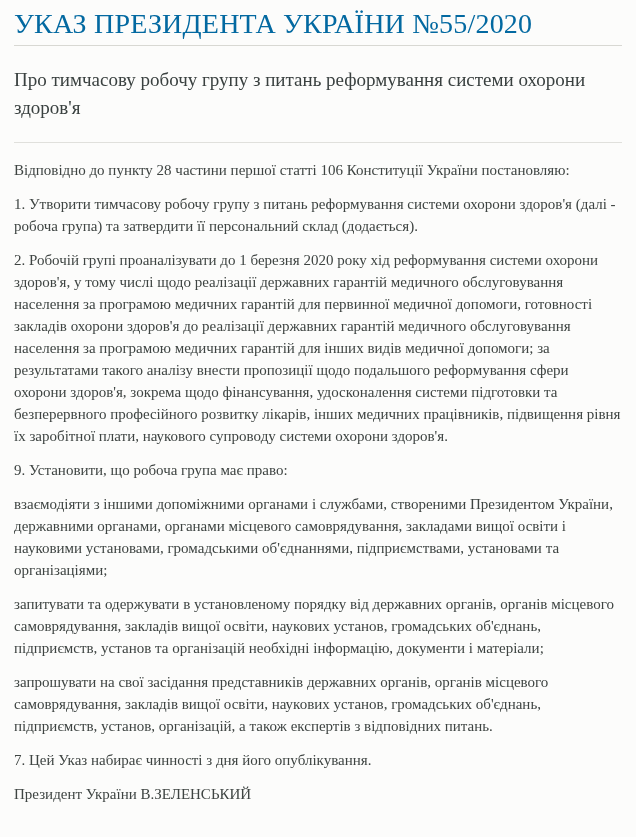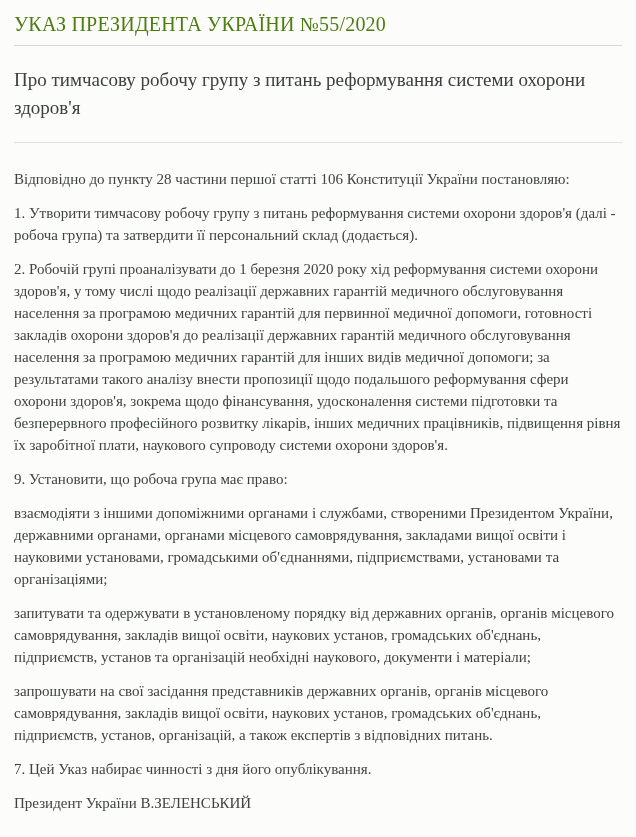--- a/index.html
+++ b/index.html
@@ -8,42 +8,42 @@
     font-family: "Liberation Serif", "DejaVu Serif", serif;
   }
   .page {
     width: 636px;
     min-height: 837px;
     margin: 0 auto;
     padding: 6px 14px 20px 14px;
     background: #fcfcfb;
   }
   .decree-title {
-    font-size: 20px;
+    font-size: 28px;
     line-height: 36px;
     font-weight: 400;
-    color: #4d7c0f;
+    color: #0369a1;
     letter-spacing: 0.2px;
     padding-bottom: 3px;
     border-bottom: 1px solid #d8d8d3;
   }
   .decree-subtitle {
     margin-top: 20px;
     font-size: 19px;
     line-height: 28px;
     font-weight: 400;
     color: #3a4140;
   }
   .divider {
     border: none;
     border-top: 1px solid #e0e0dc;
     margin-top: 20px;
   }
   .decree-body {
-    margin-top: 25px;
+    margin-top: 16px;
   }
   .decree-body p {
     font-size: 15px;
     line-height: 22px;
     color: #3e4442;
     margin: 0 0 12px 0;
   }
   .decree-signature {
     font-size: 16px;
     line-height: 22px;
@@ -63,21 +63,21 @@
     <h2 class="decree-subtitle">Про тимчасову робочу групу з питань реформування системи охорони здоров'я</h2>
 
     <hr class="divider">
 
     <section class="decree-body">
       <p>Відповідно до пункту 28 частини першої статті 106 Конституції України постановляю:</p>
       <p>1. Утворити тимчасову робочу групу з питань реформування системи охорони здоров'я (далі - робоча група) та затвердити її персональний склад (додається).</p>
       <p>2. Робочій групі проаналізувати до 1 березня 2020 року хід реформування системи охорони здоров'я, у тому числі щодо реалізації державних гарантій медичного обслуговування населення за програмою медичних гарантій для первинної медичної допомоги, готовності закладів охорони здоров'я до реалізації державних гарантій медичного обслуговування населення за програмою медичних гарантій для інших видів медичної допомоги; за результатами такого аналізу внести пропозиції щодо подальшого реформування сфери охорони здоров'я, зокрема щодо фінансування, удосконалення системи підготовки та безперервного професійного розвитку лікарів, інших медичних працівників, підвищення рівня їх заробітної плати, наукового супроводу системи охорони здоров'я.</p>
       <p>9. Установити, що робоча група має право:</p>
       <p>взаємодіяти з іншими допоміжними органами і службами, створеними Президентом України, державними органами, органами місцевого самоврядування, закладами вищої освіти і науковими установами, громадськими об'єднаннями, підприємствами, установами та організаціями;</p>
-      <p>запитувати та одержувати в установленому порядку від державних органів, органів місцевого самоврядування, закладів вищої освіти, наукових установ, громадських об'єднань, підприємств, установ та організацій необхідні наукового, документи і матеріали;</p>
+      <p>запитувати та одержувати в установленому порядку від державних органів, органів місцевого самоврядування, закладів вищої освіти, наукових установ, громадських об'єднань, підприємств, установ та організацій необхідні інформацію, документи і матеріали;</p>
       <p>запрошувати на свої засідання представників державних органів, органів місцевого самоврядування, закладів вищої освіти, наукових установ, громадських об'єднань, підприємств, установ, організацій, а також експертів з відповідних питань.</p>
       <p>7. Цей Указ набирає чинності з дня його опублікування.</p>
 
       <p class="decree-signature">Президент України В.ЗЕЛЕНСЬКИЙ</p>
     </section>
 
   </article>
 </div>
 
 </body></html>

